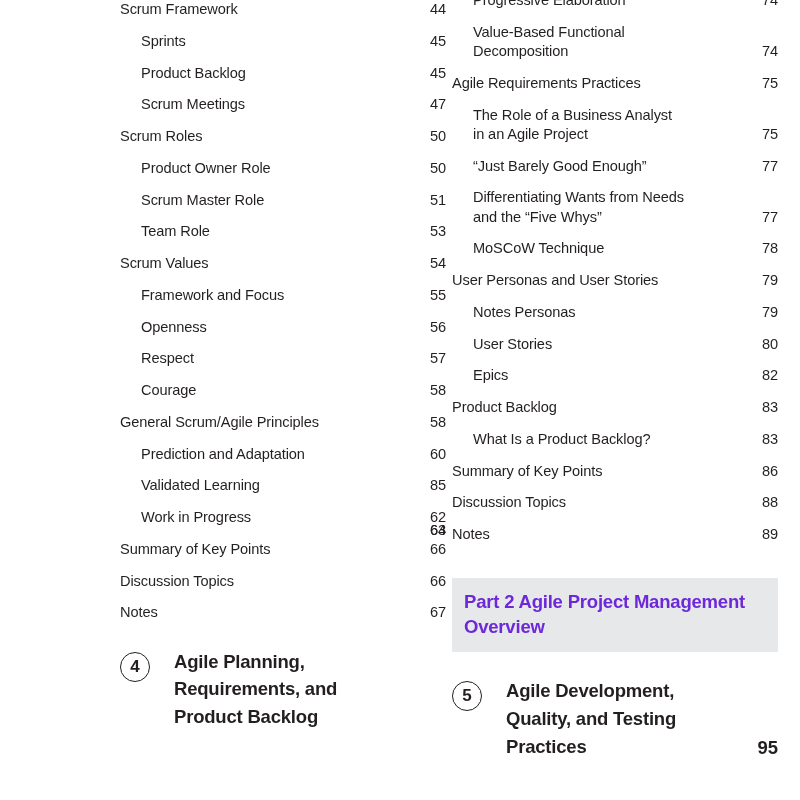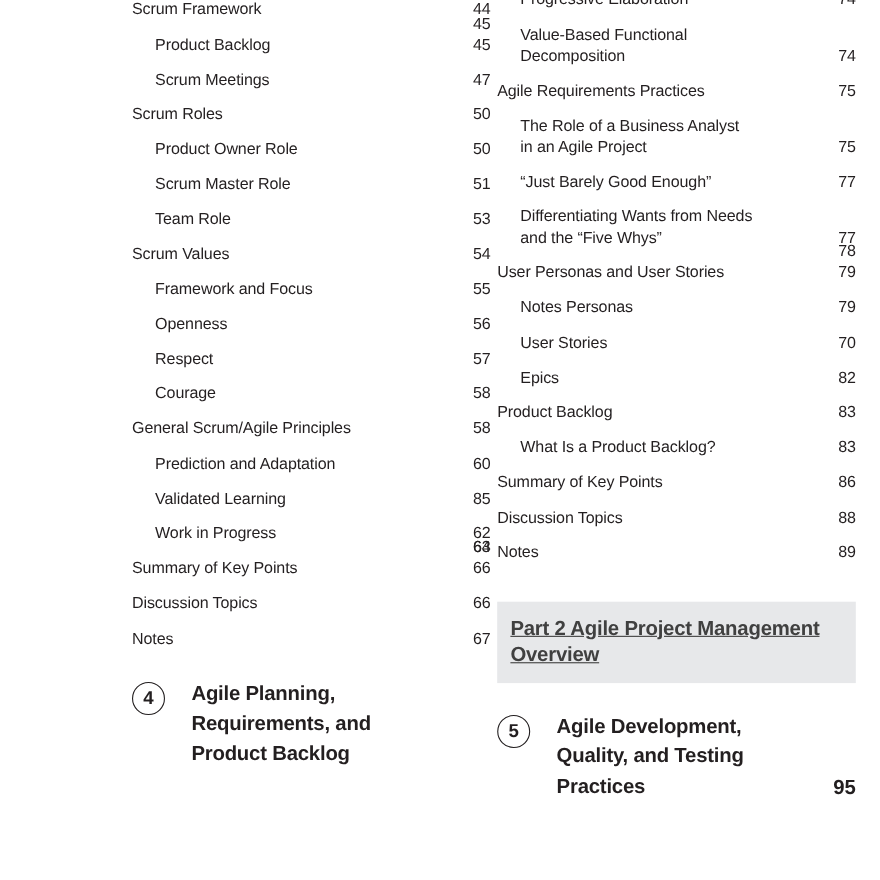--- a/index.html
+++ b/index.html
@@ -119,37 +119,37 @@
     box-sizing: border-box;
     width: 326px;
   }
   .part-banner-text {
     display: block;
     font-size: 18.5px;
     font-weight: bold;
     line-height: 1.33;
     white-space: pre-line;
     letter-spacing: -0.2px;
-    color: #404040;
-    text-decoration: underline;
+    color: #6d28d9;
   }
 </style>
 </head>
 <body>
 
 <div class="page">
 
   <div class="column column-left">
     <div class="col-inner">
       <div id="left-entries">
           <div class="toc-entry level-1">
             <span class="label">Scrum Framework</span>
             <span class="page-num">44</span>
           </div>
           <div class="toc-entry level-2">
+            <span class="label">Sprints</span>
             <span class="page-num">45</span>
           </div>
           <div class="toc-entry level-2">
             <span class="label">Product Backlog</span>
             <span class="page-num">45</span>
           </div>
           <div class="toc-entry level-2">
             <span class="label">Scrum Meetings</span>
             <span class="page-num">47</span>
           </div>
@@ -259,33 +259,34 @@
           <div class="toc-entry level-2">
             <span class="label">“Just Barely Good Enough”</span>
             <span class="page-num">77</span>
           </div>
           <div class="toc-entry level-2 two-line">
             <span class="label">Differentiating Wants from Needs
 and the “Five Whys”</span>
             <span class="page-num">77</span>
           </div>
           <div class="toc-entry level-2">
+            <span class="label">MoSCoW Technique</span>
             <span class="page-num">78</span>
           </div>
           <div class="toc-entry level-1">
             <span class="label">User Personas and User Stories</span>
             <span class="page-num">79</span>
           </div>
           <div class="toc-entry level-2">
             <span class="label">Notes Personas</span>
             <span class="page-num">79</span>
           </div>
           <div class="toc-entry level-2">
             <span class="label">User Stories</span>
-            <span class="page-num">70</span>
+            <span class="page-num">80</span>
           </div>
           <div class="toc-entry level-2">
             <span class="label">Epics</span>
             <span class="page-num">82</span>
           </div>
           <div class="toc-entry level-1">
             <span class="label">Product Backlog</span>
             <span class="page-num">83</span>
           </div>
           <div class="toc-entry level-2">

